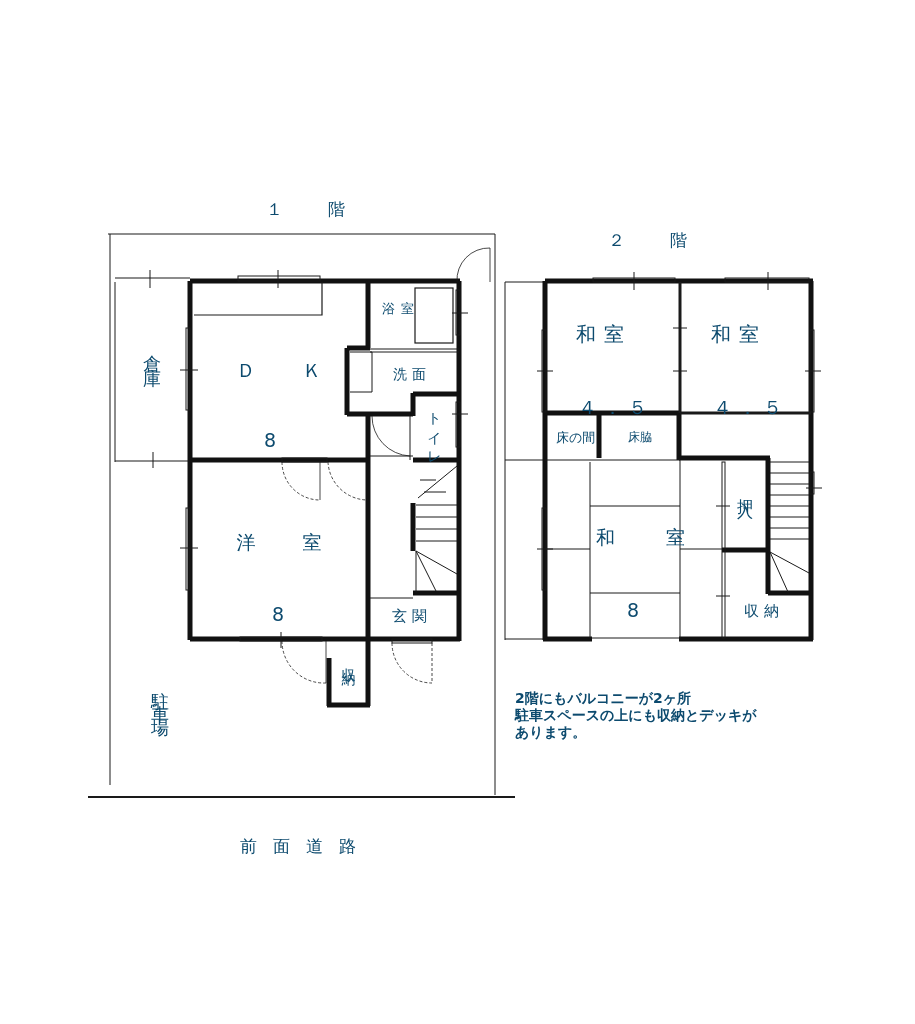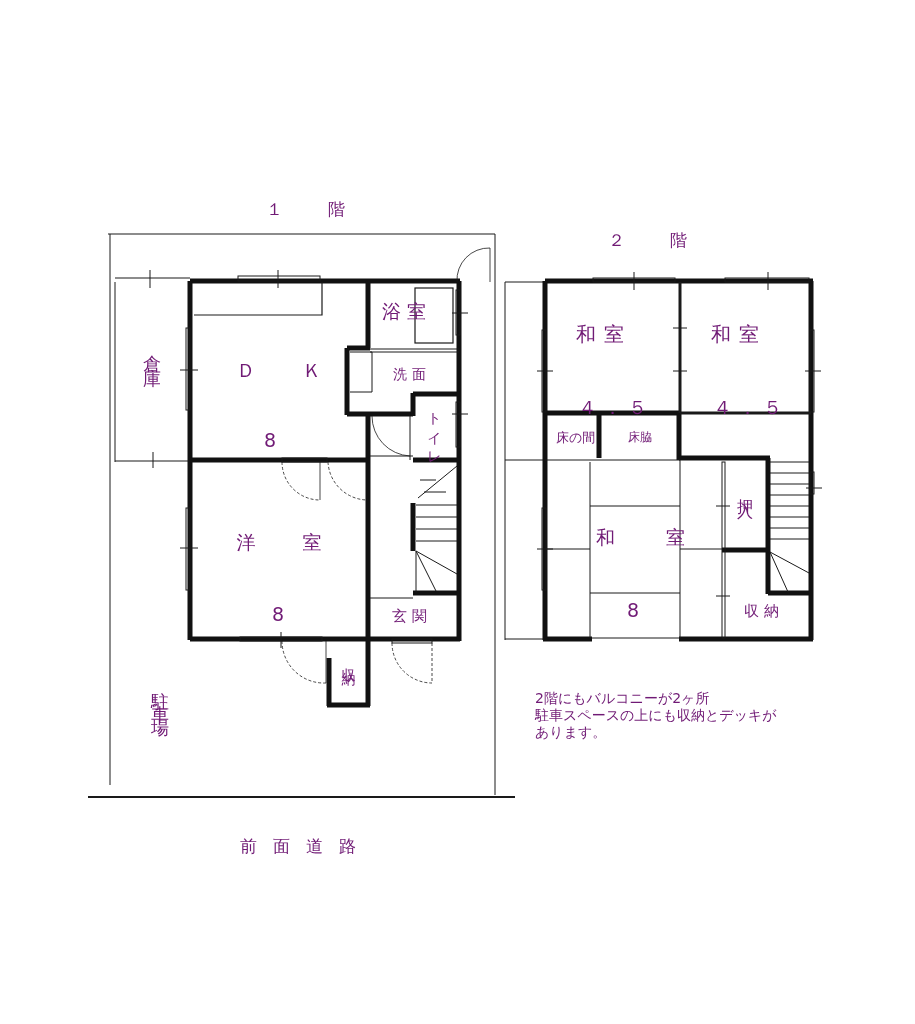--- a/index.html
+++ b/index.html
@@ -1,19 +1,19 @@
 <!DOCTYPE html>
 <html><head>
 <meta charset="utf-8">
 <style>
   html, body { margin: 0; padding: 0; background: #ffffff; }
   body { width: 915px; height: 1024px; position: relative; overflow: hidden;
          font-family: "DejaVu Sans", sans-serif; color: #111; }
   svg { position: absolute; left: 0; top: 0; }
-  .lbl { position: absolute; font-family: "DejaVu Sans", sans-serif; color: #701a75;
+  .lbl { position: absolute; font-family: "DejaVu Sans", sans-serif; color: #0c4a6e;
          white-space: nowrap; line-height: 1; }
   .floor-title { font-size: 17px; letter-spacing: 14px; }
   .room { font-size: 19px; letter-spacing: 14px; text-align: center; }
   .room-sm { font-size: 14px; letter-spacing: 5px; }
   .num { font-size: 19px; margin-top: 48px; }
   .vert { writing-mode: vertical-rl; font-size: 18px; letter-spacing: 14px; }
   .vert-sm { writing-mode: vertical-rl; font-size: 14px; letter-spacing: 4px; }
   .note { font-size: 14px; line-height: 17px; white-space: pre; letter-spacing: 0px; }
   .road { font-size: 17px; letter-spacing: 16px; }
 </style>
@@ -177,21 +177,21 @@
       <line x1="770" y1="552" x2="788" y2="592"></line>
     </g>
   </g>
 </svg>
 
 <div class="lbl floor-title" style="left:266px; top:201px;">１　階</div>
 <div class="lbl floor-title" style="left:608px; top:232px;">２　階</div>
 
 <div class="lbl room" style="left:236px; top:361px; width:100px;">Ｄ　Ｋ</div>
 <div class="lbl num" style="left:264px; top:383px;">8</div>
-<div class="lbl room" style="left:382px; top:302px; font-size:19px; letter-spacing:6px;">浴室</div>
+<div class="lbl room" style="left:382px; top:302px; font-size:13px; letter-spacing:6px;">浴室</div>
 <div class="lbl room-sm" style="left:393px; top:367px;">洗面</div>
 <div class="lbl vert-sm" style="left:428px; top:402px;">トイレ</div>
 <div class="lbl vert" style="left:143px; top:340px;">倉庫</div>
 <div class="lbl room" style="left:236px; top:533px; width:100px;">洋　室</div>
 <div class="lbl num" style="left:272px; top:557px;">8</div>
 <div class="lbl room-sm" style="left:392px; top:609px; font-size:15px;">玄関</div>
 <div class="lbl vert-sm" style="left:342px; top:657px;">収納</div>
 <div class="lbl vert" style="left:151px; top:677px;">駐車場</div>
 <div class="lbl road" style="left:240px; top:838px;">前面道路</div>
 
@@ -199,15 +199,15 @@
 <div class="lbl num" style="left:578px; top:350px; letter-spacing:6px;">４．５</div>
 <div class="lbl room" style="left:711px; top:324px; font-size:20px; letter-spacing:8px;">和室</div>
 <div class="lbl num" style="left:713px; top:350px; letter-spacing:6px;">４．５</div>
 <div class="lbl" style="left:556px; top:431px; font-size:13px;">床の間</div>
 <div class="lbl" style="left:628px; top:431px; font-size:12px;">床脇</div>
 <div class="lbl room" style="left:596px; top:528px; font-size:19px; letter-spacing:16px;">和　室</div>
 <div class="lbl num" style="left:627px; top:553px;">8</div>
 <div class="lbl vert" style="left:737px; top:486px; font-size:16px; letter-spacing:4px;">押入</div>
 <div class="lbl room-sm" style="left:744px; top:604px; font-size:15px;">収納</div>
 
-<div class="lbl note" style="left:535px; top:690px;">2階にもバルコニーが2ヶ所
+<div class="lbl note" style="left:515px; top:690px;font-weight:bold;">2階にもバルコニーが2ヶ所
 駐車スペースの上にも収納とデッキが
 あります。</div>
 
 </body></html>

